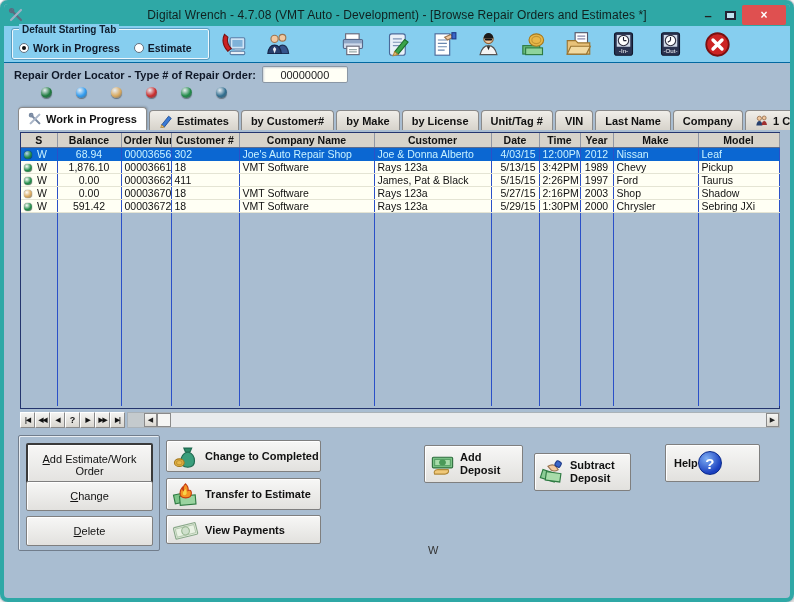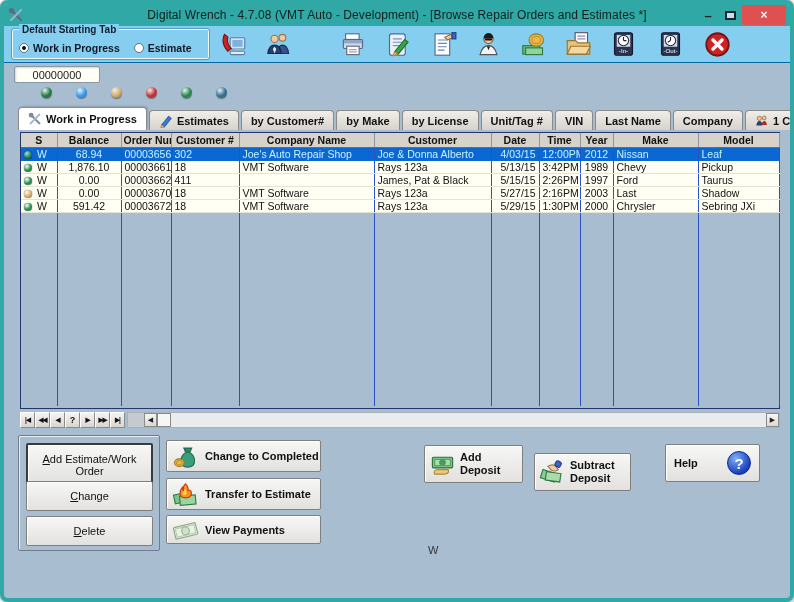--- a/index.html
+++ b/index.html
@@ -69,21 +69,21 @@
   .b-add{left:22px;top:439px;width:127px;height:44px;border:2px solid #3a3a3a;}
   .b-change{left:22px;top:477px;width:127px;height:30px;}
   .b-delete{left:22px;top:512px;width:127px;height:30px;}
   .b-mid{left:162px;width:155px;height:32px;font-weight:bold;padding-left:5px;gap:6px;}
   .b-mid .lbl{text-align:left;}
   .b-completed{top:436px;} .b-transfer{top:474px;} .b-viewpay{top:511px;height:29px;}
   .b-dep{height:38px;font-weight:bold;padding-left:4px;gap:4px;}
   .b-adddep{left:420px;top:441px;width:99px;}
   .b-subdep{left:530px;top:441px;width:97px;margin-top:8px;}
   .b-dep .lbl{text-align:left;line-height:1.15;}
-  .b-big{height:38px;font-weight:bold;padding:0 8px;justify-content:space-between;}
+  .b-big{height:38px;font-weight:bold;padding:0 8px;justify-content:flex-start;}
   .b-help{left:661px;top:440px;width:95px;}
   .b-close{left:661px;top:497px;width:95px;height:44px;}
   .qmark{width:24px;height:24px;border-radius:50%;background:radial-gradient(circle at 35% 30%,#7fb0f4,#1a3fbf 70%);
          border:1px solid #0a2a8a;color:#fff;font-size:15px;font-weight:bold;display:flex;align-items:center;justify-content:center;}
   .xmark{width:26px;height:26px;border-radius:50%;background:radial-gradient(circle at 35% 30%,#ef6a5a,#b01818 70%);
          border:2px solid #8a1010;display:flex;align-items:center;justify-content:center;color:#fff;font-size:14px;font-weight:bold;}
   .statusw{position:absolute;left:424px;top:540px;font-size:11px;color:#333;}
   .bi{width:27px;height:27px;flex:0 0 auto;}
   u{text-decoration:underline;}
 </style>
@@ -219,20 +219,21 @@
       <span class="tbi ml20">
           <svg viewBox="0 0 24 24">
             <circle cx="12" cy="12" r="10" fill="#cc2424" stroke="#7a1010" stroke-width="1.6"></circle>
             <path d="M8 8 L16 16 M16 8 L8 16" stroke="#fff" stroke-width="3" stroke-linecap="round"></path>
           </svg>
         </span>
     </div>
   </div>
 
   <div class="locator">
+    <span class="loc-label">Repair Order Locator - Type # of Repair Order:</span>
     <input class="loc-input" value="00000000" style="">
   </div>
 
   <div class="dots">
       <span class="dot" style="background: radial-gradient(circle at 35% 30%, rgba(255, 255, 255, 0.75), rgb(29, 122, 62) 55%, rgba(0, 0, 0, 0.45));"></span>
       <span class="dot" style="background: radial-gradient(circle at 35% 30%, rgba(255, 255, 255, 0.75), rgb(47, 155, 239) 55%, rgba(0, 0, 0, 0.45));"></span>
       <span class="dot" style="background: radial-gradient(circle at 35% 30%, rgba(255, 255, 255, 0.75), rgb(217, 169, 94) 55%, rgba(0, 0, 0, 0.45));"></span>
       <span class="dot" style="background: radial-gradient(circle at 35% 30%, rgba(255, 255, 255, 0.75), rgb(201, 43, 43) 55%, rgba(0, 0, 0, 0.45));"></span>
       <span class="dot" style="background: radial-gradient(circle at 35% 30%, rgba(255, 255, 255, 0.75), rgb(31, 138, 71) 55%, rgba(0, 0, 0, 0.45));"></span>
       <span class="dot" style="background: radial-gradient(circle at 35% 30%, rgba(255, 255, 255, 0.75), rgb(47, 109, 142) 55%, rgba(0, 0, 0, 0.45));"></span>
@@ -359,21 +360,21 @@
           <tr>
             <td class="c0"><span class="rowdot" style="background: radial-gradient(circle at 35% 30%, rgba(255, 255, 255, 0.7), rgb(217, 169, 94) 55%, rgba(0, 0, 0, 0.5));"></span>W</td>
             <td class="c1">0.00</td>
             <td class="c2">00003670</td>
             <td class="c3">18</td>
             <td class="c4">VMT Software</td>
             <td class="c5">Rays 123a</td>
             <td class="c6">5/27/15</td>
             <td class="c7">2:16PM</td>
             <td class="c8">2003</td>
-            <td class="c9">Last</td>
+            <td class="c9">Shop</td>
             <td class="c10">Shadow</td>
           </tr>
           <tr>
             <td class="c0"><span class="rowdot" style="background: radial-gradient(circle at 35% 30%, rgba(255, 255, 255, 0.7), rgb(31, 138, 71) 55%, rgba(0, 0, 0, 0.5));"></span>W</td>
             <td class="c1">591.42</td>
             <td class="c2">00003672</td>
             <td class="c3">18</td>
             <td class="c4">VMT Software</td>
             <td class="c5">Rays 123a</td>
             <td class="c6">5/29/15</td>

